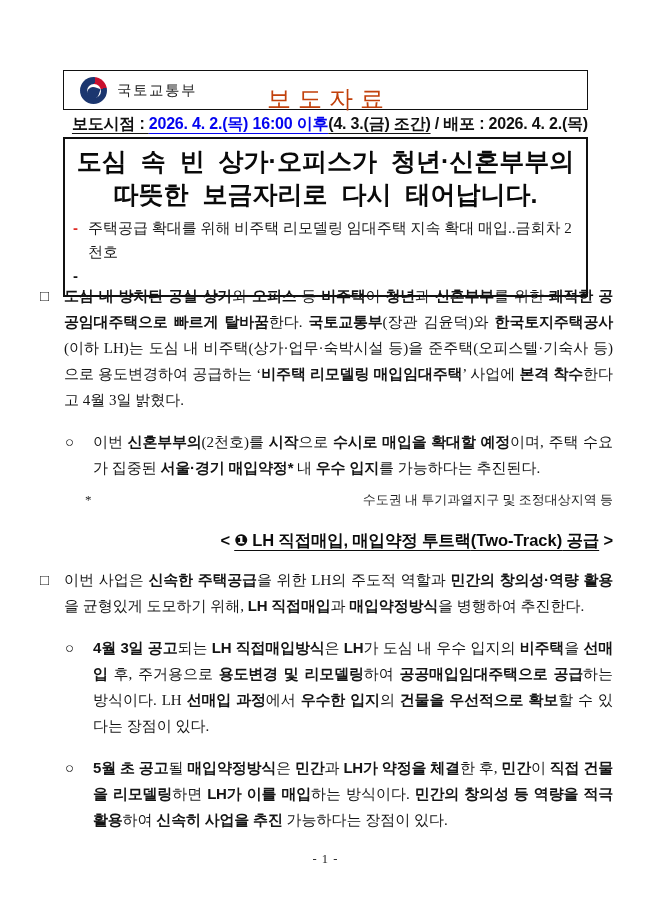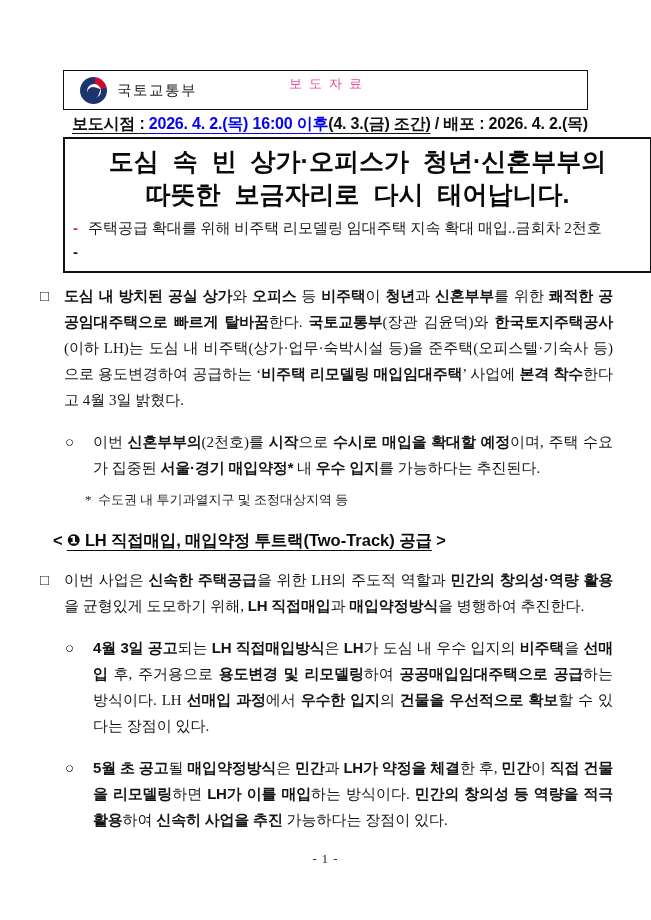--- a/index.html
+++ b/index.html
@@ -24,35 +24,35 @@
   .logo-core {
     position:absolute; left:7px; top:10px; width:12px; height:12px; z-index:2;
     background:#1b366f; border-radius:50% 10% 50% 50%; transform:rotate(18deg);
   }
   .ministry {
     position:absolute; left:53px; top:10px;
     font-family:"Liberation Sans","DejaVu Sans",sans-serif;
     font-size:14.5px; font-weight:500; letter-spacing:1.5px; color:#222;
   }
   .doctype {
-    position:absolute; left:50%; top:4px; transform:translateX(-50%);
-    font-size:13px; letter-spacing:7px; padding-left:7px; color:#ec4899; white-space:nowrap;
+    position:absolute; left:50%; top:12px; transform:translateX(-50%);
+    font-size:24px; letter-spacing:7px; padding-left:7px; color:#c2410c; white-space:nowrap;
   }
 
   
   .release-line {
     position:absolute; left:63px; top:114px; width:525px; text-align:right;
     font-family:"Liberation Sans","DejaVu Sans",sans-serif;
     font-size:16px; font-weight:bold; white-space:nowrap; color:#111;
   }
   .release-line .u { text-decoration:underline; text-underline-offset:2.5px; }
 
   
   .title-box {
-    position:absolute; left:63px; top:137px; width:589px; box-sizing:border-box;
+    position:absolute; left:63px; top:137px; width:525px; box-sizing:border-box;
     border:2.5px solid #111; padding:6px 8px 7px;
   }
   .title-line {
     text-align:center; font-family:"Liberation Sans","DejaVu Sans",sans-serif;
     font-weight:800; font-size:25px; line-height:33px; word-spacing:7px; color:#0a0a0a;
   }
   .tb-bullets { margin-top:5px; }
   .tb-bullet { display:flex; font-size:15px; line-height:24px; color:#181818; }
   .tb-dash { flex:none; width:15px; font-family:"Liberation Sans","DejaVu Sans",sans-serif; font-weight:bold; }
 
@@ -64,21 +64,21 @@
   .k-p.ind1 { padding-left:25px; margin-top:16px; }
   .k-note { margin-top:9px; padding-left:45px; font-size:13px; line-height:19px; color:#1c1c1c; }
   .k-h {
     margin-top:19px; font-family:"Liberation Sans","DejaVu Sans",sans-serif;
     font-size:16.5px; font-weight:bold; line-height:25px; color:#0c0c0c;margin-left:13px;
   }
   .marker { flex:none; width:24px; }
   .ind1 > .marker { width:28px; }
   .k-note > .marker { width:13px; }
   .ptext { flex:1; text-align:justify; }
-  .k-h .ptext, .k-note .ptext { text-align:left; }
+  .k-h .ptext, .k-note .ptext { text-align:right; }
   .seg.b { font-family:"Liberation Sans","DejaVu Sans",sans-serif; font-weight:700; letter-spacing:-0.2px; }
   .seg.u { text-decoration:underline; text-underline-offset:3.5px; }
 
   
   .footer {
     position:absolute; top:852px; left:0; width:100%; text-align:center;
     font-size:12.5px; letter-spacing:1px; color:#222;
   }
 </style>
 </head>

